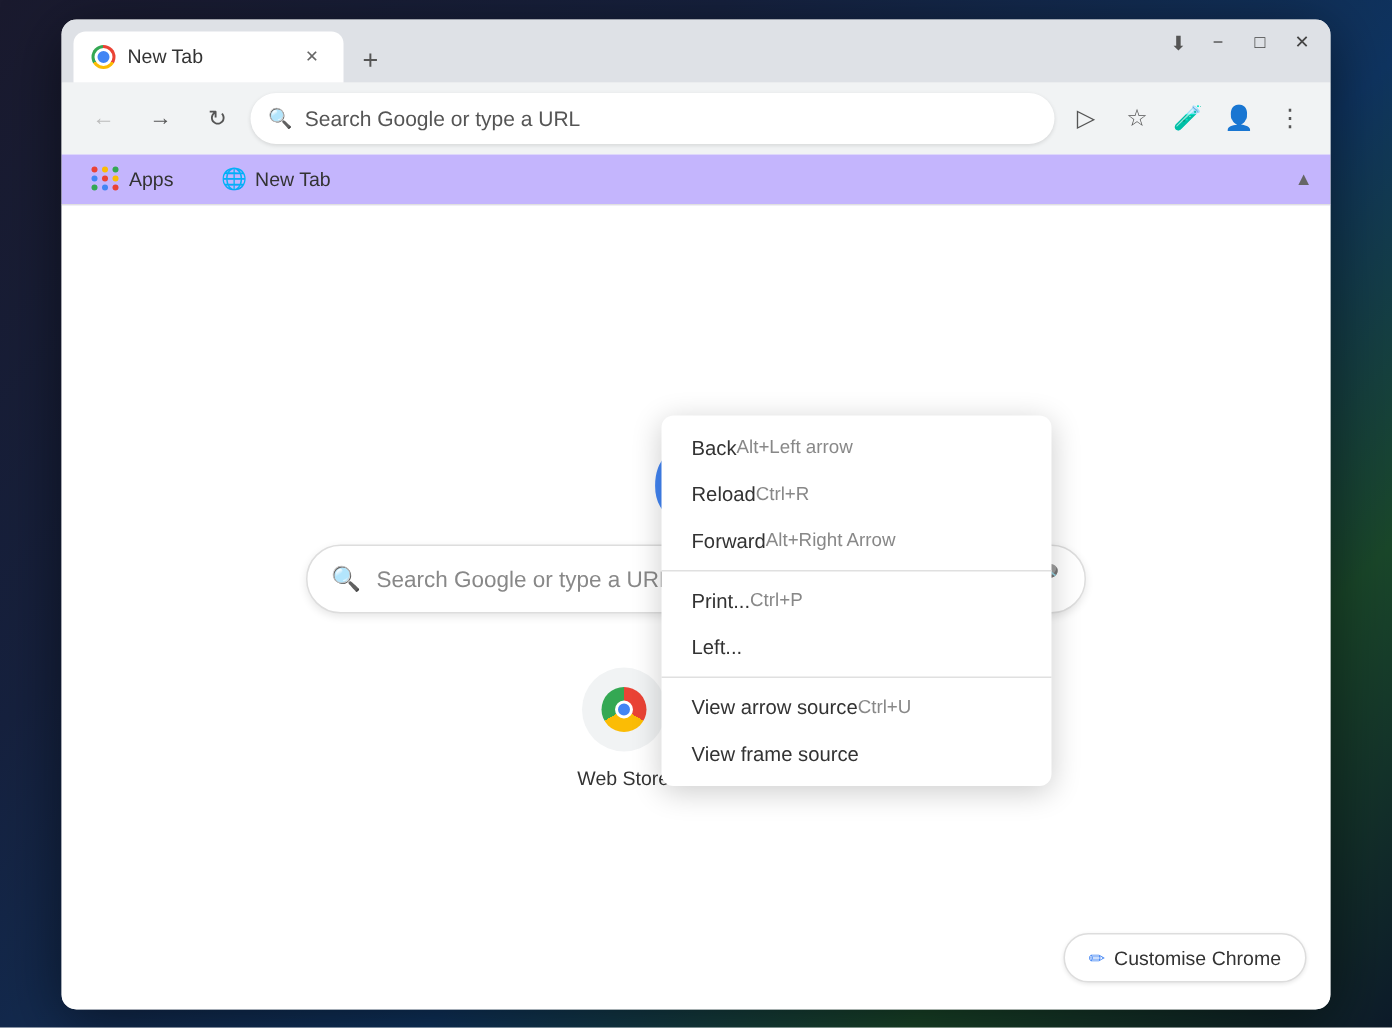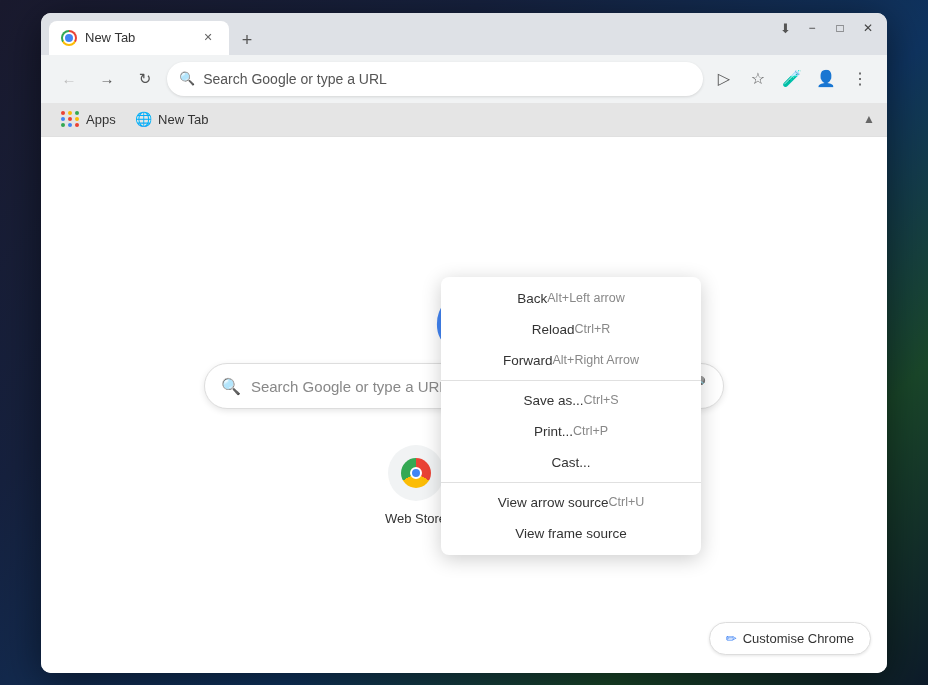--- a/index.html
+++ b/index.html
@@ -159,26 +159,26 @@
       display: flex;
       align-items: center;
       justify-content: center;
       cursor: pointer;
       font-size: 16px;
       color: #555;
     }
 
     
     .bookmarks-bar {
-      background: #e5e5e5;
+      background: #c4b5fd;
       height: 34px;
       display: flex;
       align-items: center;
       padding: 0 12px;
-      gap: 4px;
+      gap: 16px;
       border-bottom: 1px solid #e0e0e0;
     }
 
     .apps-btn {
       display: flex;
       align-items: center;
       gap: 6px;
       padding: 4px 8px;
       border-radius: 4px;
       cursor: pointer;
@@ -313,21 +313,21 @@
       width: 260px;
       background: #fff;
       border-radius: 8px;
       box-shadow: 0 4px 20px rgba(0,0,0,0.2);
       padding: 6px 0;
       z-index: 100;
     }
 
     .menu-item {
       display: flex;
-      justify-content: center;
+      justify-content: flex-start;
       align-items: center;
       padding: 8px 20px;
       font-size: 13.5px;
       color: #333;
       cursor: pointer;
     }
 
     .menu-item .shortcut-key {
       color: #888;
       font-size: 12.5px;
@@ -478,32 +478,28 @@
         <span>Reload</span>
         <span class="shortcut-key">Ctrl+R</span>
       </div>
 
       <div class="menu-item">
         <span>Forward</span>
         <span class="shortcut-key">Alt+Right Arrow</span>
       </div>
       <div class="menu-divider"></div>
 
-      <div class="menu-item">
-        <span>Save as...</span>
-        <span class="shortcut-key">Ctrl+S</span>
-      </div>
 
       <div class="menu-item">
         <span>Print...</span>
         <span class="shortcut-key">Ctrl+P</span>
       </div>
 
       <div class="menu-item">
-        <span>Cast...</span>
+        <span>Left...</span>
         <span class="shortcut-key"></span>
       </div>
       <div class="menu-divider"></div>
 
       <div class="menu-item">
         <span>View arrow source</span>
         <span class="shortcut-key">Ctrl+U</span>
       </div>
 
       <div class="menu-item">

